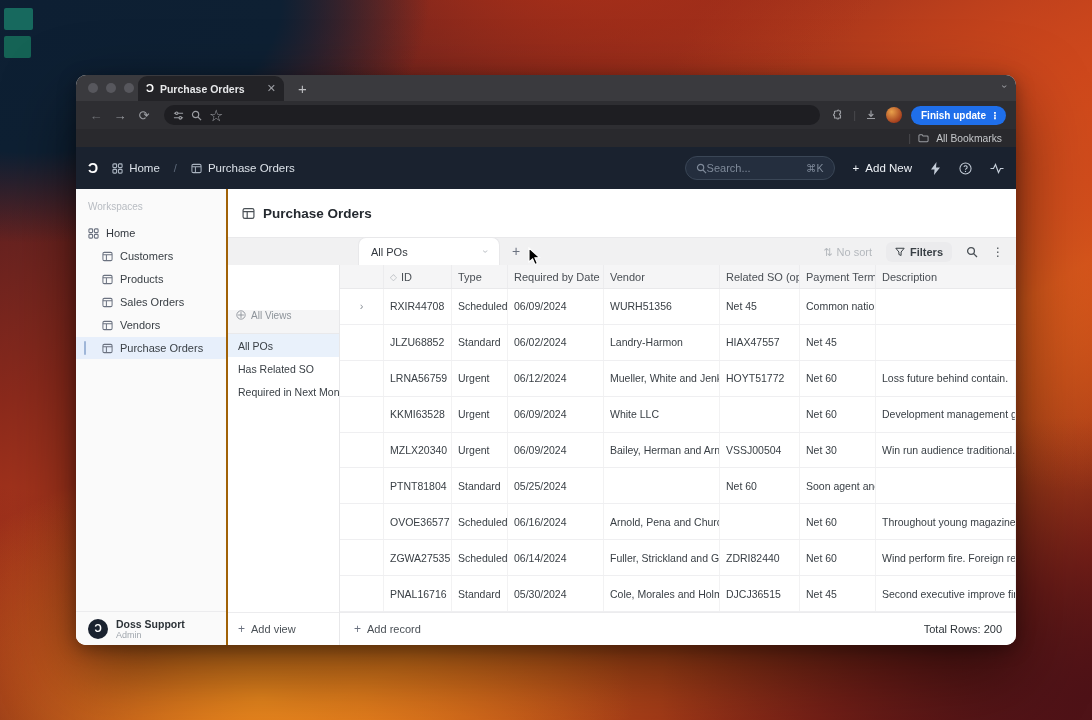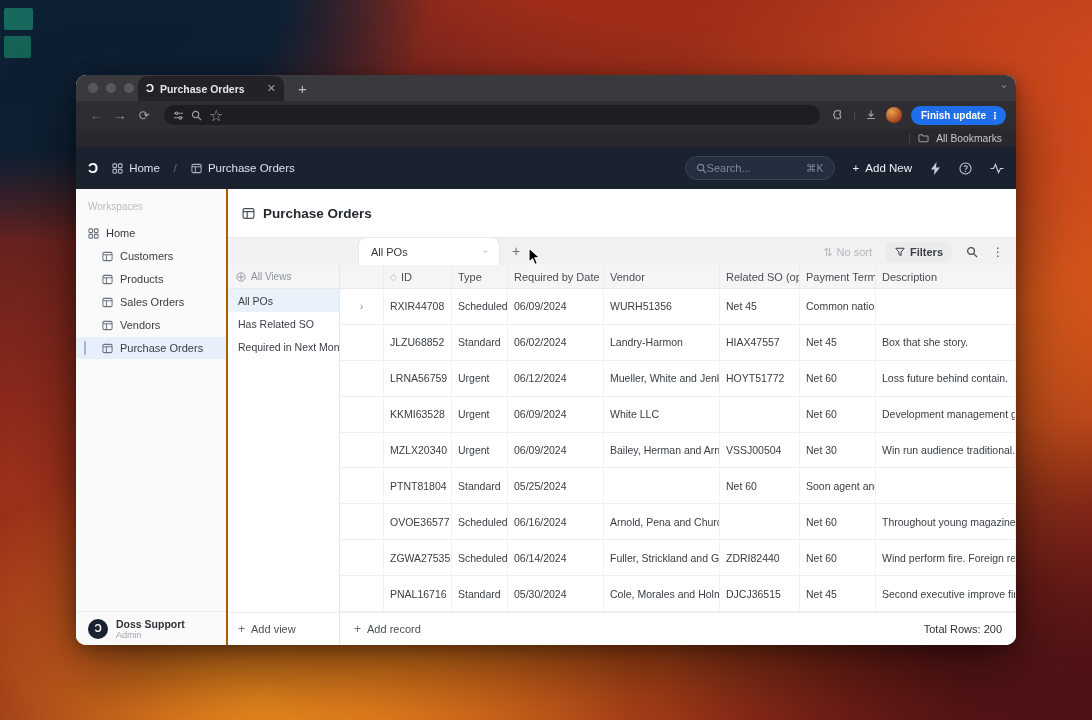--- a/index.html
+++ b/index.html
@@ -93,22 +93,22 @@
   .vplus { color:#6b7280; font-size:14px; margin:0 0 6px 12px; }
   .vt-right { position:absolute; right:12px; top:0; height:28px; display:flex; align-items:center; gap:14px; }
   .nosort { display:flex; align-items:center; gap:4px; color:#b4b8bd; font-size:11px; }
   .filters-btn { background:#ebebed; border-radius:6px; height:20px; display:flex; align-items:center; gap:5px;
     padding:0 9px; font-size:11px; color:#3a4046; font-weight:600; }
   .tool-ic { color:#4a5056; display:flex; }
   .kebab { color:#4a5056; font-size:12px; }
 
   .gridarea { flex:1; display:flex; min-height:0; }
   .views { width:112px; border-right:1px solid #e8e8ea; display:flex; flex-direction:column; }
-  .views-head { height:24px; background:#f5f5f6; border-bottom:1px solid #e9e9eb; display:flex; align-items:center;
-    gap:5px; padding:0 8px; color:#8d939a; font-size:10px; }
+  .views-head { height:24px; background:#f5f5f6; border-bottom:1px solid #e9e9eb; display:flex; align-items:flex-start;
+    gap:5px; padding:0 8px; color:#8d939a; font-size:10px;margin-top:45px; }
   .view-item { height:23px; display:flex; align-items:center; padding:0 10px; font-size:10.5px; color:#3a4046; white-space:nowrap; overflow:hidden; }
   .view-item.active { background:#e9f1fb; }
   .views-footer { margin-top:auto; border-top:1px solid #ececee; height:33px; display:flex; align-items:center; gap:6px;
     padding:0 10px; font-size:11px; color:#4a5056; }
   .plus-g { color:#6b7280; font-size:12px; }
 
   .table { flex:1; display:flex; flex-direction:column; min-width:0; }
   .t-head, .t-row { display:grid; grid-template-columns:44px 68px 56px 96px 116px 80px 76px 1fr; }
   .t-head { height:24px; background:#f5f5f6; border-bottom:1px solid #e9e9eb; }
   .th { font-size:11px; color:#4a4f55; display:flex; align-items:center; padding:0 6px; gap:4px;
@@ -421,21 +421,20 @@
                 <div class="td">Common national each.</div>
               </div>
               <div class="t-row">
                 <div class="td c0"></div>
                 <div class="td">JLZU68852</div>
                 <div class="td">Standard</div>
                 <div class="td">06/02/2024</div>
                 <div class="td">Landry-Harmon</div>
                 <div class="td">HIAX47557</div>
                 <div class="td">Net 45</div>
-                <div class="td">Box that she story.</div>
               </div>
               <div class="t-row">
                 <div class="td c0"></div>
                 <div class="td">LRNA56759</div>
                 <div class="td">Urgent</div>
                 <div class="td">06/12/2024</div>
                 <div class="td">Mueller, White and Jenkins</div>
                 <div class="td">HOYT51772</div>
                 <div class="td">Net 60</div>
                 <div class="td">Loss future behind contain.</div>

